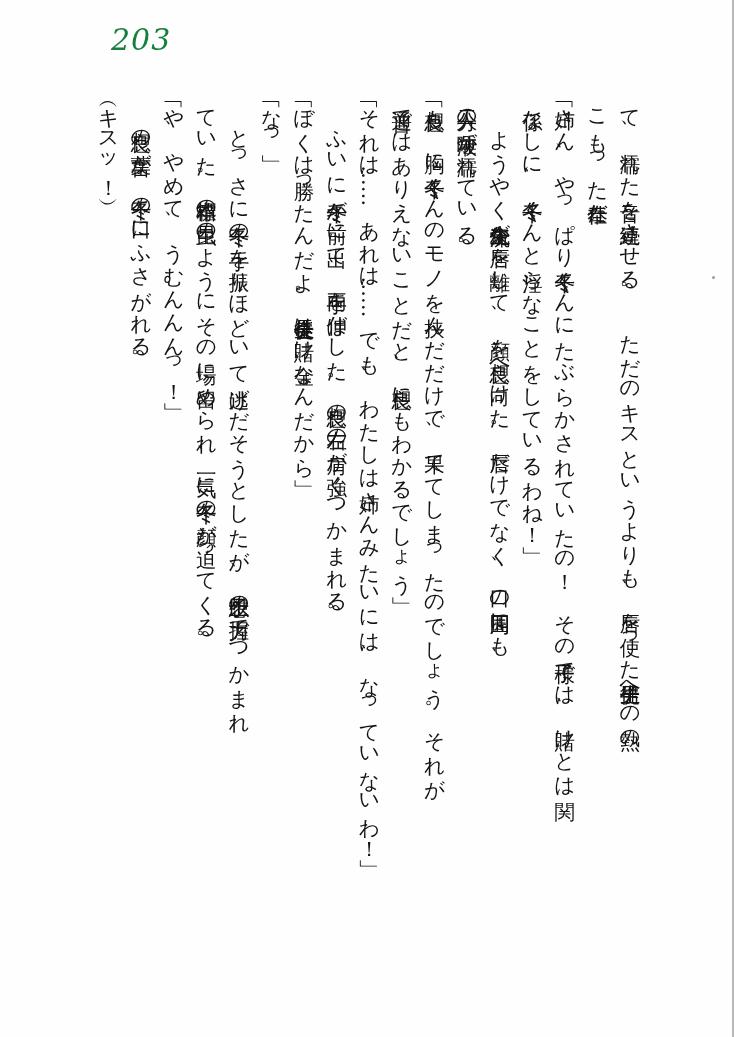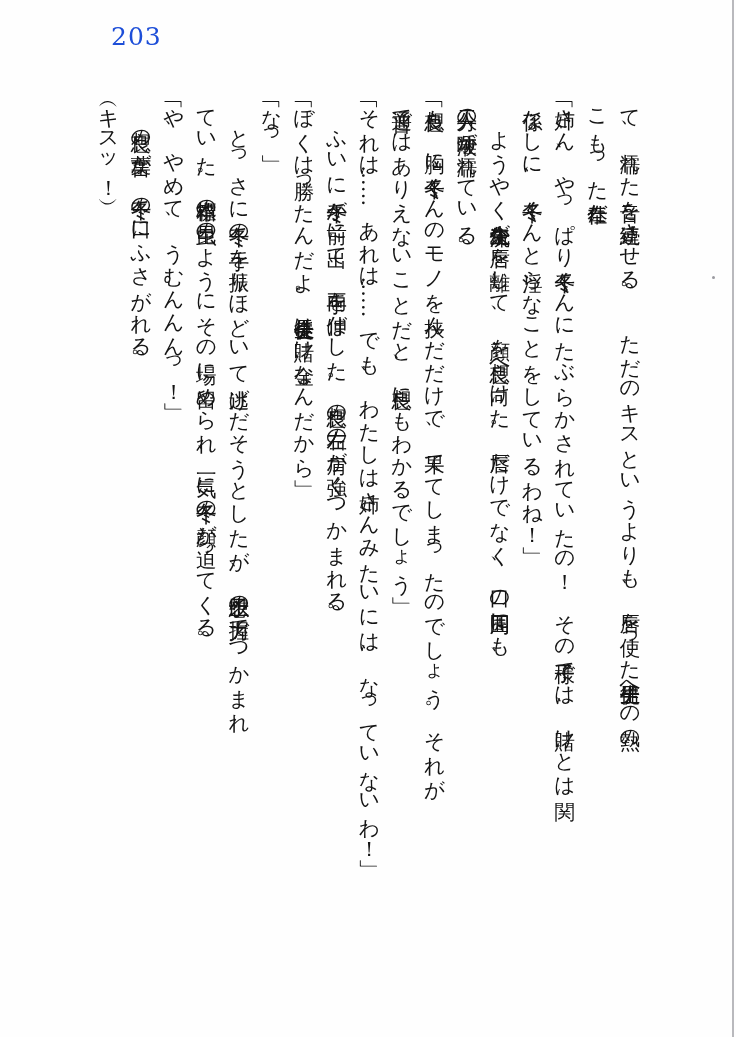--- a/index.html
+++ b/index.html
@@ -16,22 +16,23 @@
   }
   .page {
     position: absolute;
     inset: 0;
     background: #fefefe;
   }
   .page-number {
     position: absolute;
     left: 111px;
     top: 22px;
-    font-size: 25px;
-    color: #1d4ed8;
+    font-size: 30px;
+    font-style: italic;
+    color: #15803d;
     letter-spacing: 1px;
   }
   .text-block {
     position: absolute;
     top: 95px;
     right: 90px;
     height: 822px;
     writing-mode: vertical-rl;
     -webkit-writing-mode: vertical-rl;
     font-size: 20.5px;

